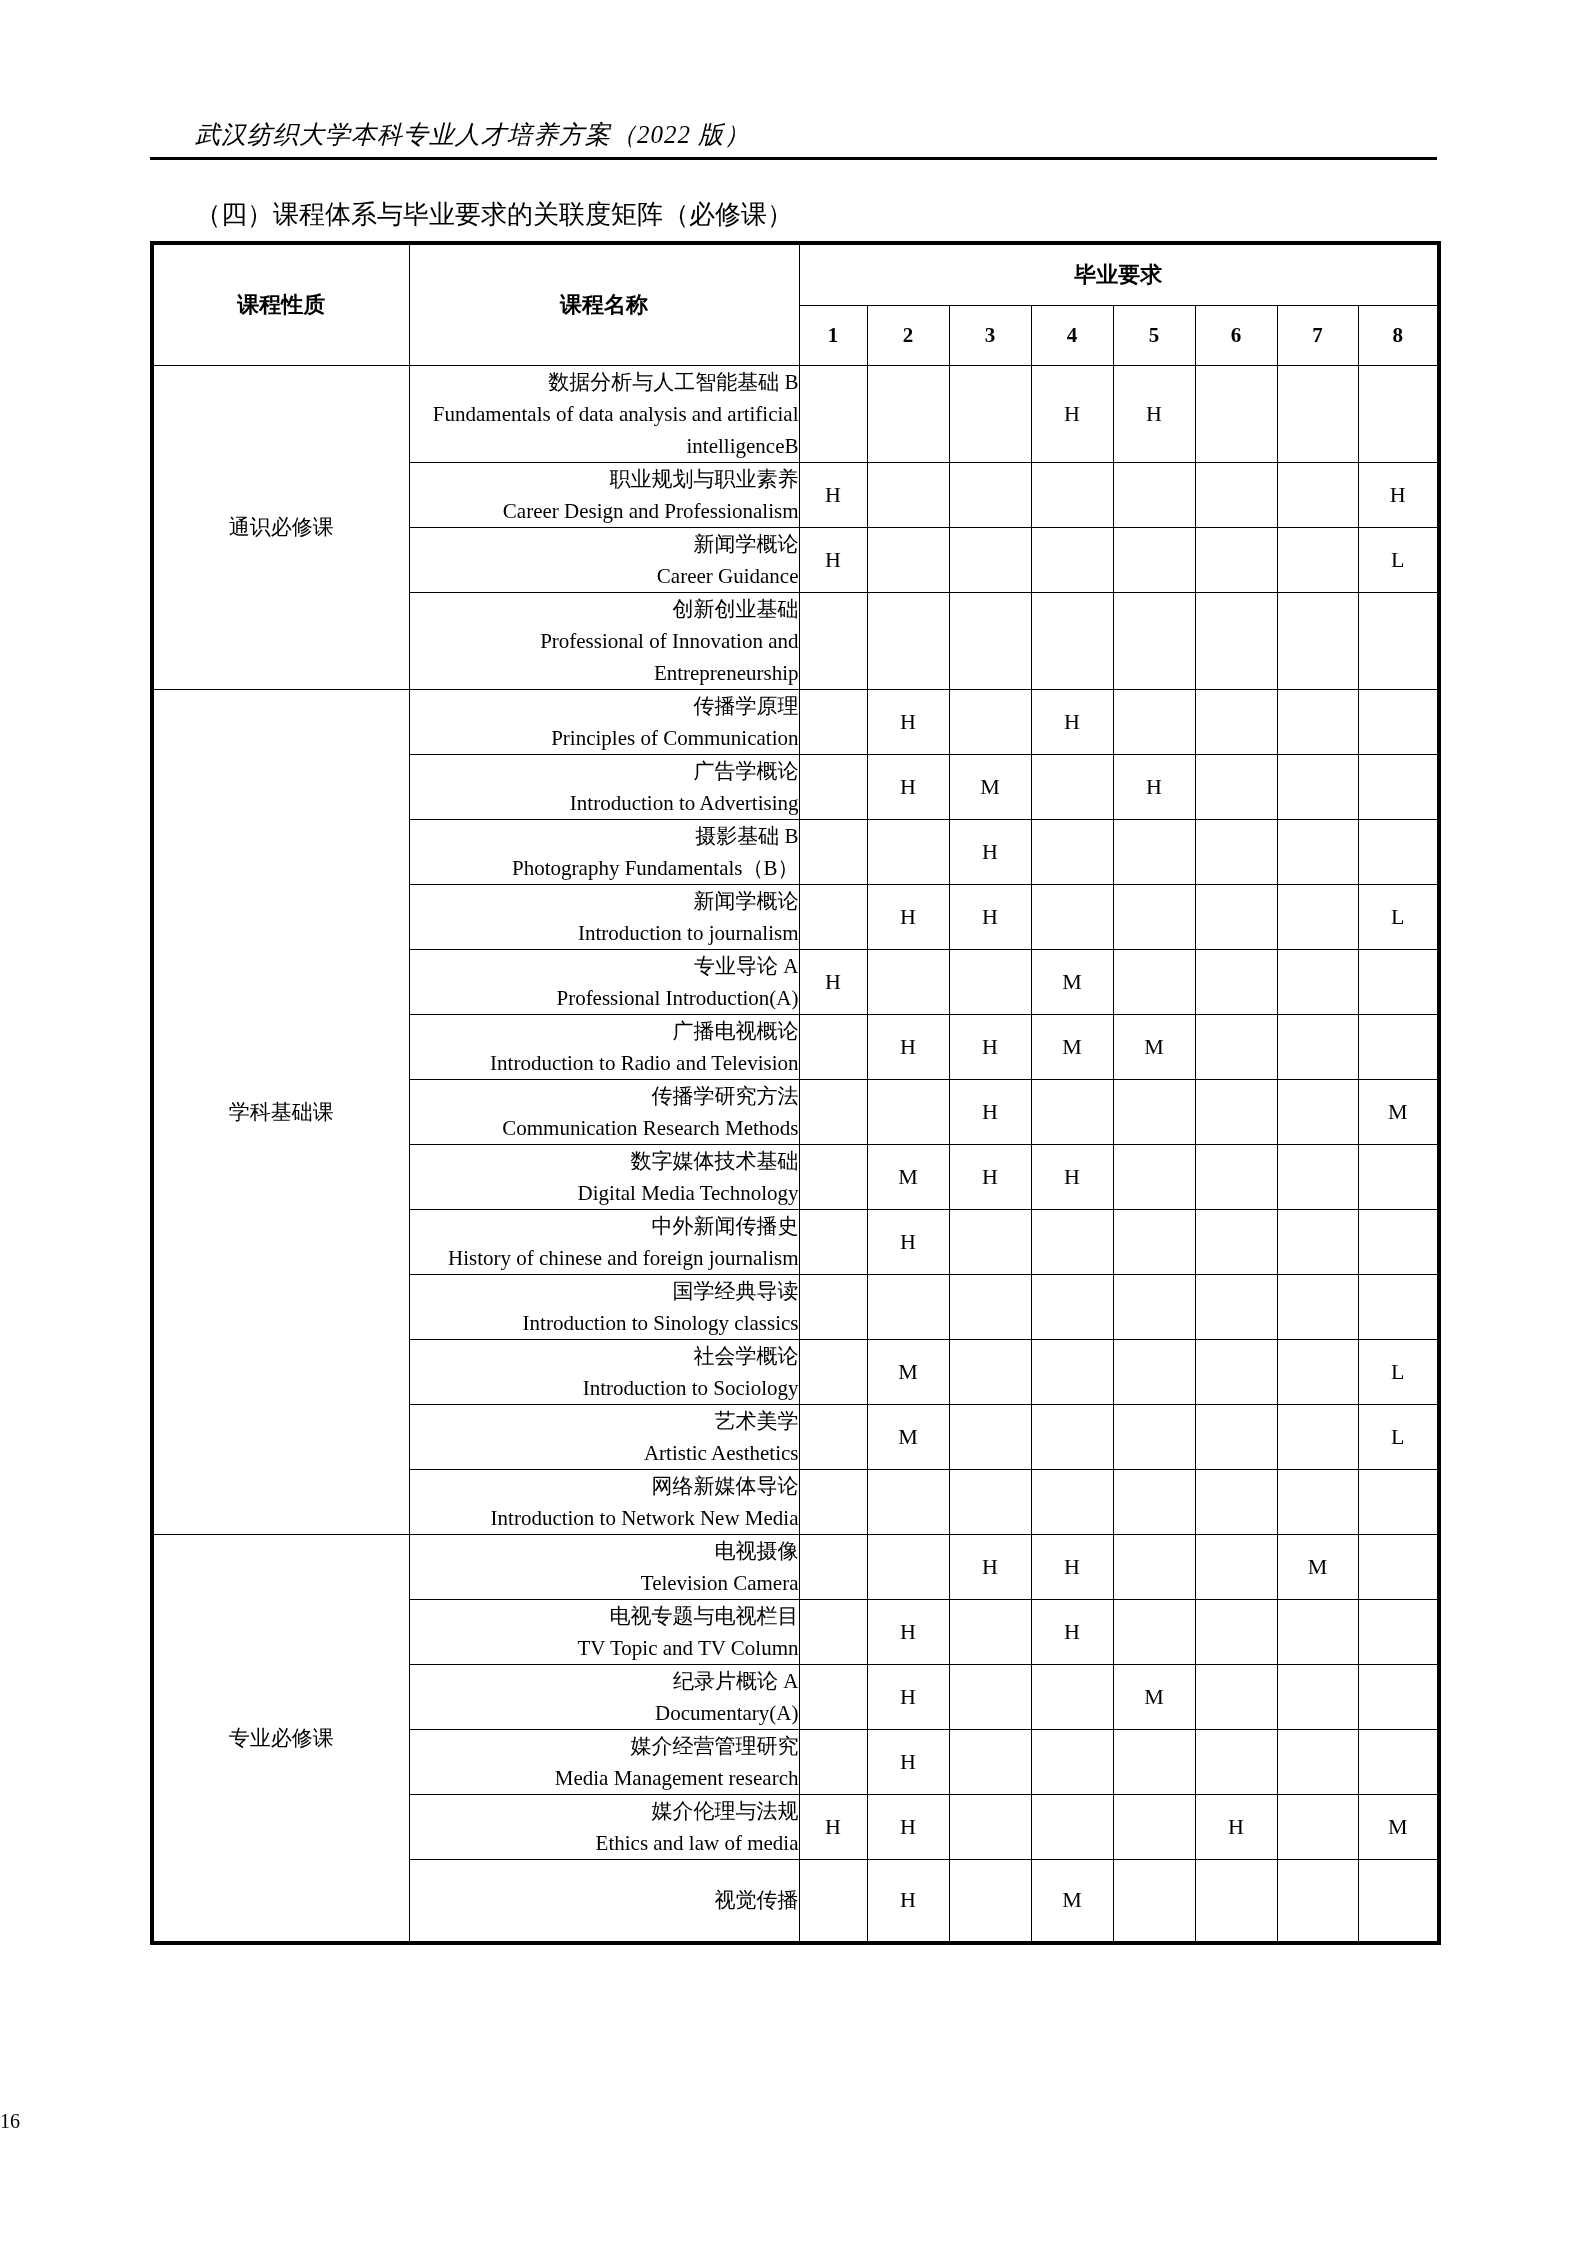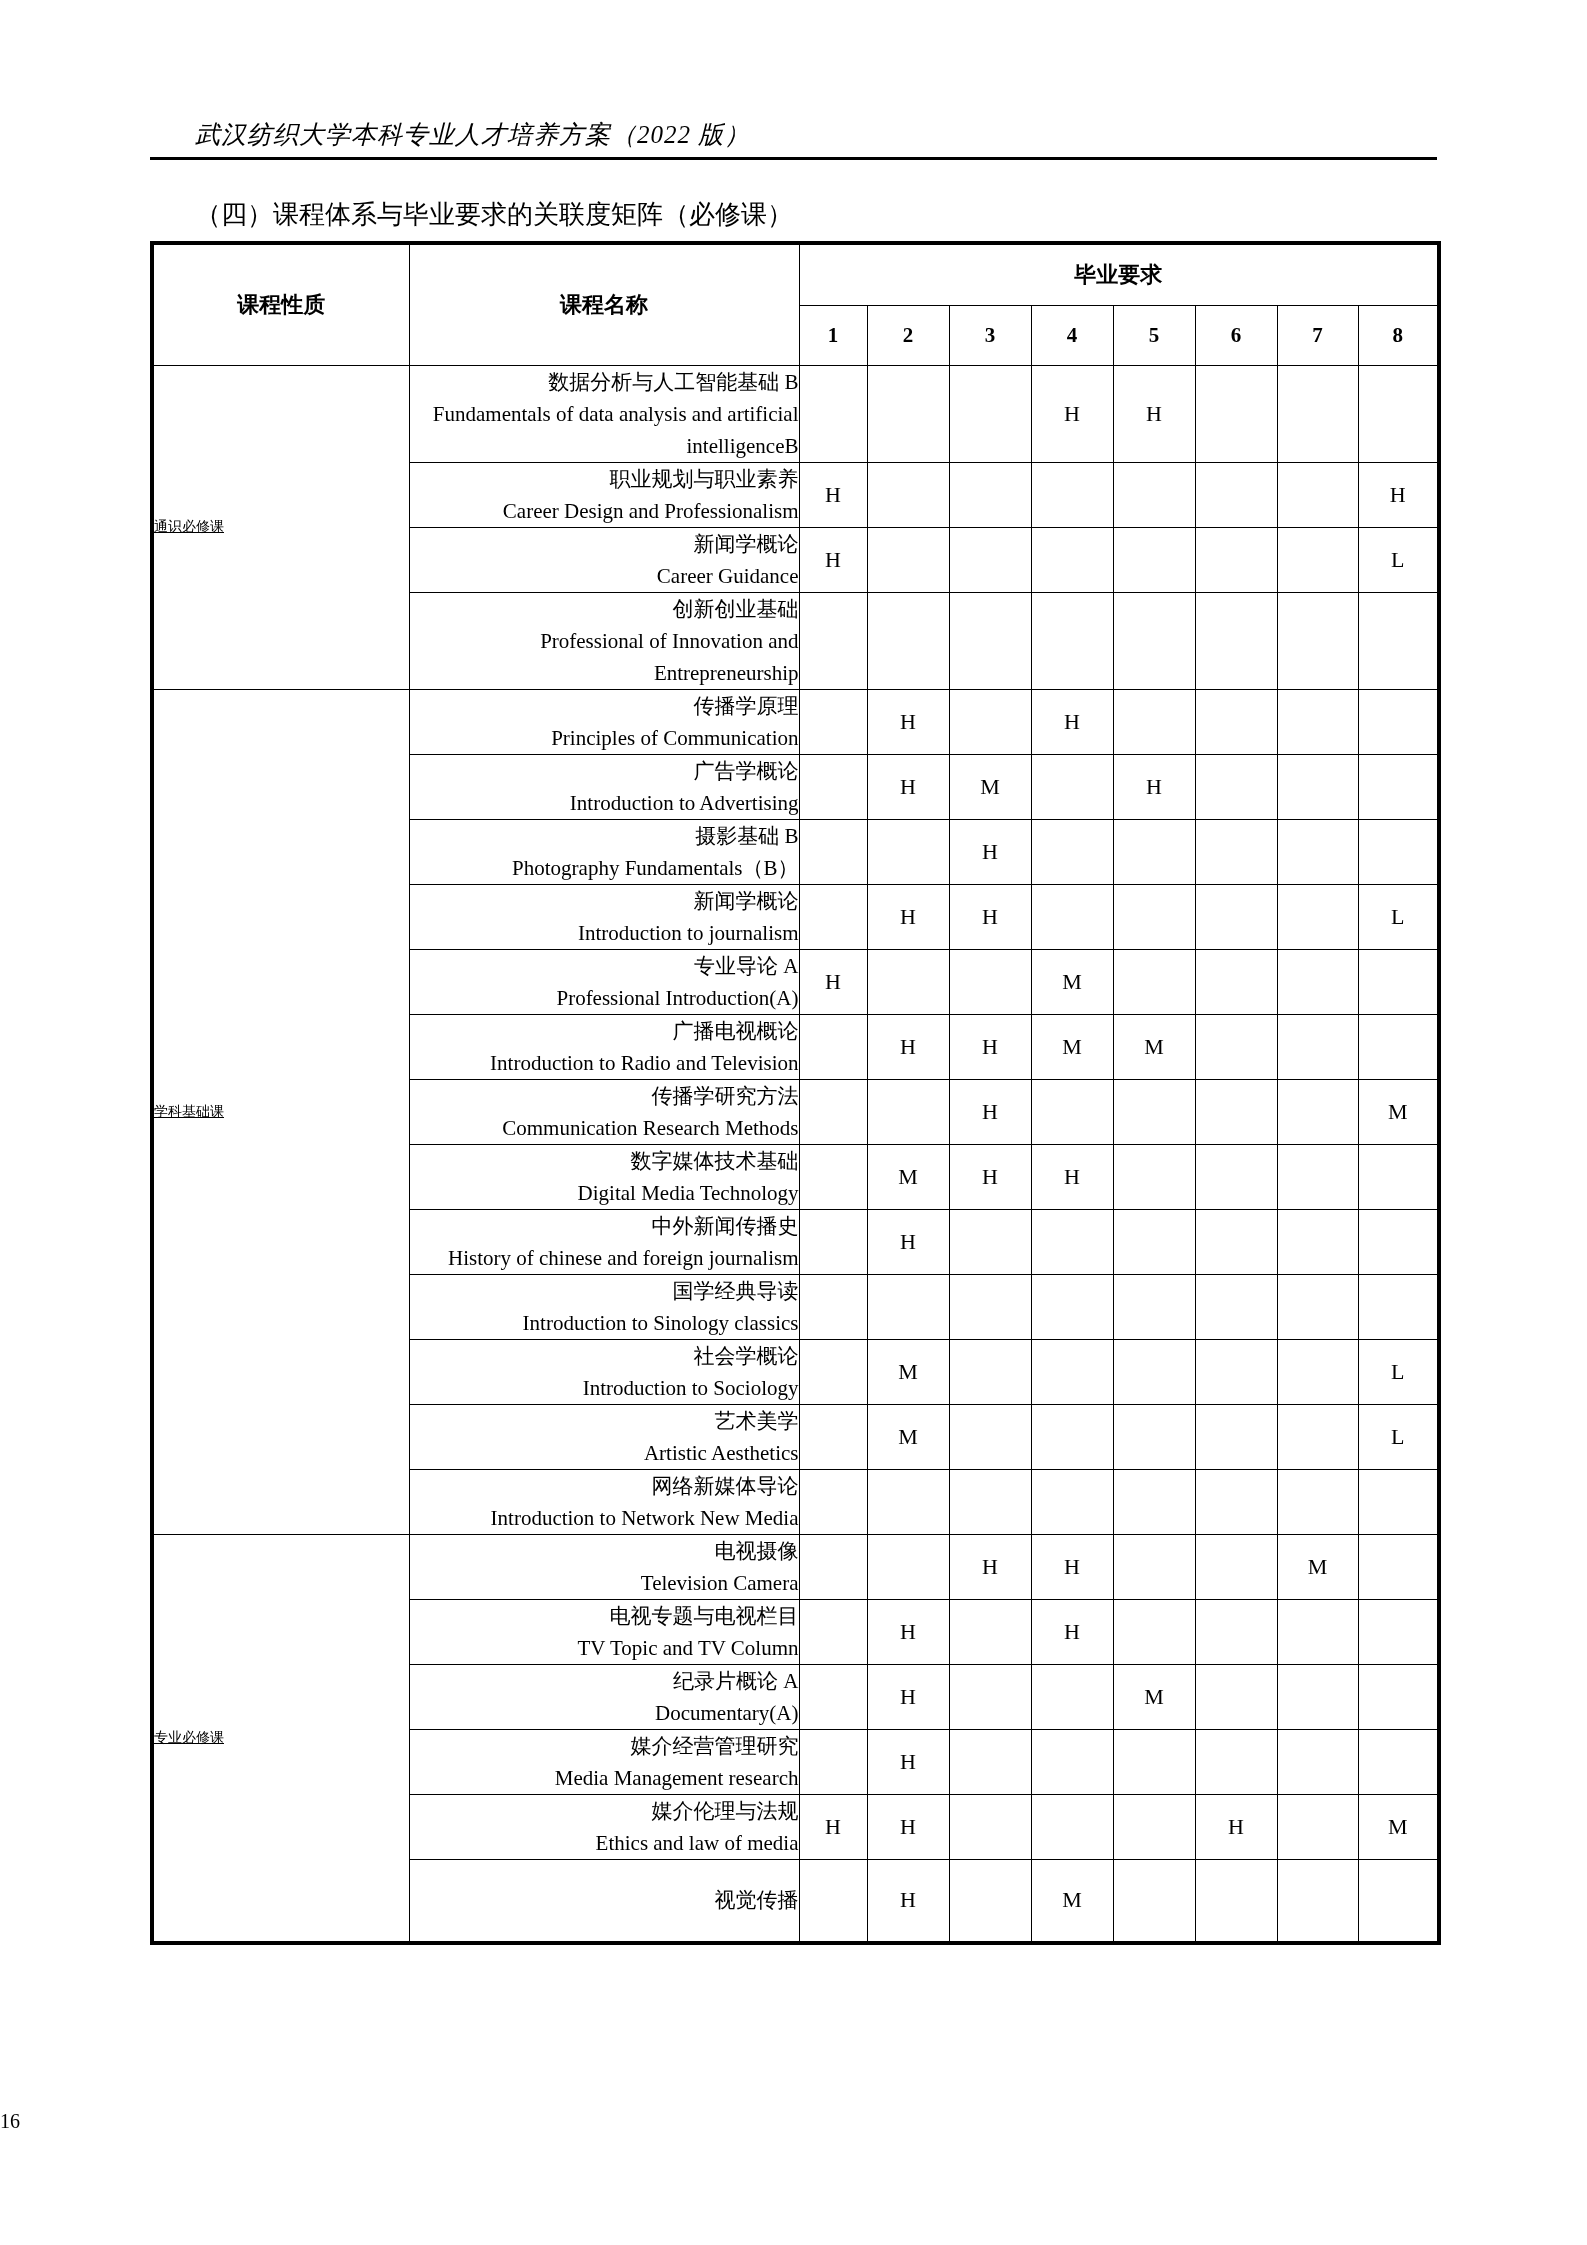--- a/index.html
+++ b/index.html
@@ -33,21 +33,21 @@
     border:1px solid #000;
     padding:0; margin:0;
   }
   th.hdr {
     font-size:22px; font-weight:bold; vertical-align:middle;
   }
   tr.hdr-row-1 { height:62px; }
   tr.hdr-row-2 { height:60px; }
   th.req-num { font-size:21px; font-weight:bold; text-align:center; vertical-align:middle; }
   td.nature-cell {
-    font-size:14px; vertical-align:middle;text-decoration:underline;
+    font-size:21px; text-align:center; vertical-align:middle;
   }
   td.name-cell {
     font-size:21px; text-align:right; vertical-align:middle;
     padding:3px 6px 3px 10px; line-height:32px;
   }
   td.name-cell .zh, td.name-cell .en { display:block; }
   td.mark-cell {
     font-size:22px; text-align:center; vertical-align:middle;
   }
   tr.single-line-row { height:84px; }

